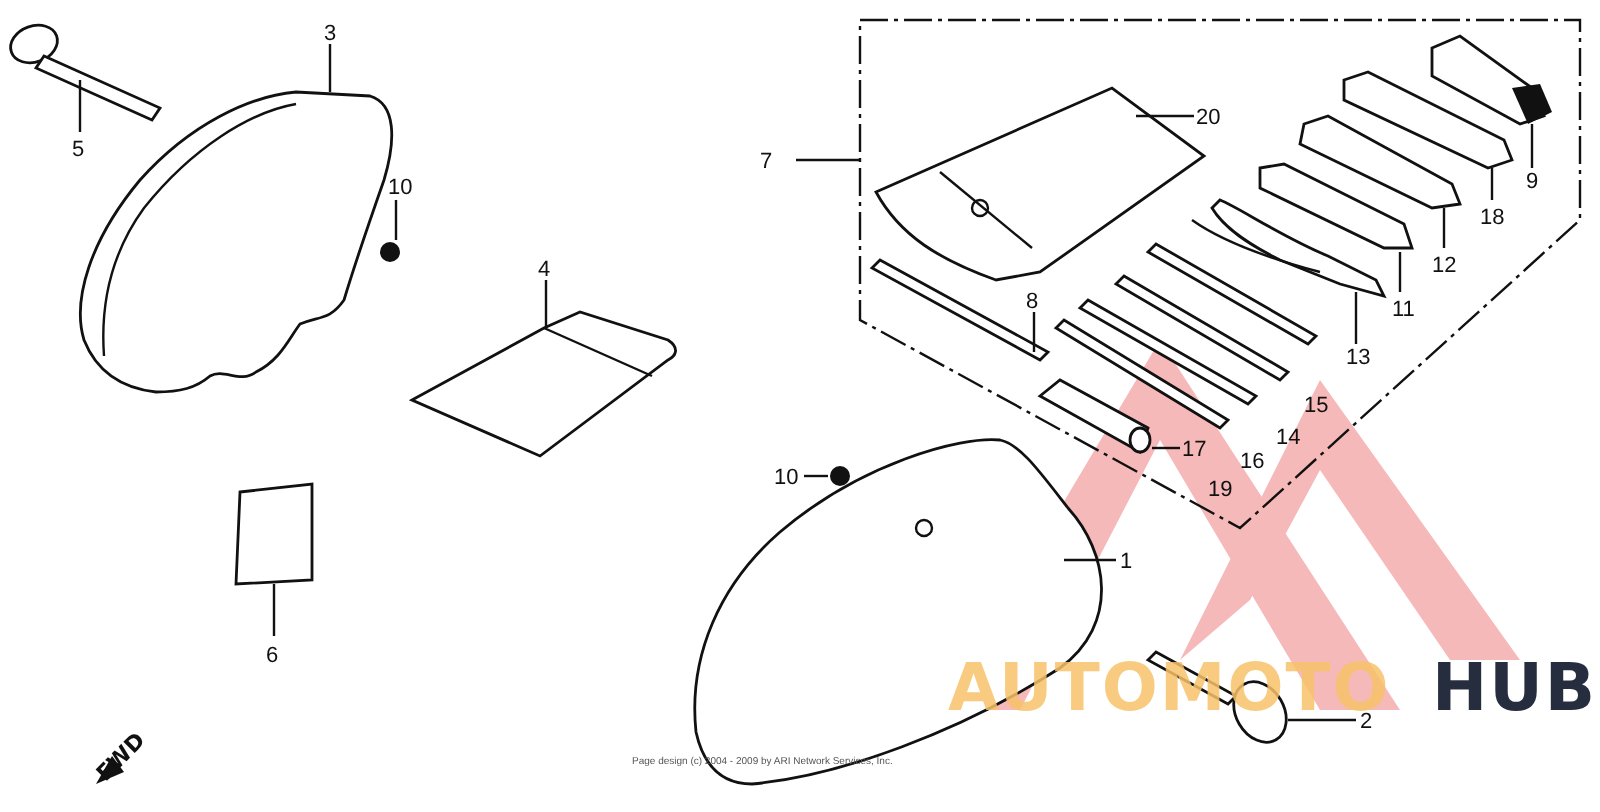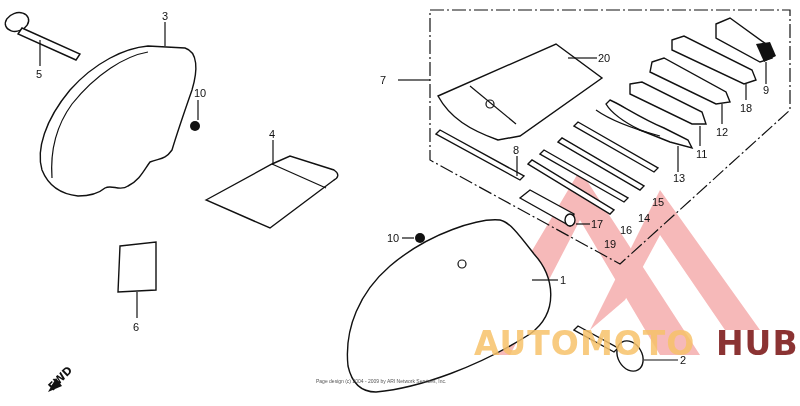--- a/index.html
+++ b/index.html
@@ -7,21 +7,21 @@
          font-family:"Liberation Sans", sans-serif; }
   svg { position:absolute; left:0; top:0; }
   .num { font-family:"Liberation Sans", sans-serif; font-size:11px; fill:#111; }
   .ln { stroke:#111; stroke-width:1.2; fill:none; }
   .part { stroke:#111; stroke-width:1.4; fill:#fff; }
   .copyright { position:absolute; left:316px; top:378px; font-size:5px; color:#555;
                font-family:"Liberation Sans", sans-serif; white-space:nowrap; }
   .wm { position:absolute; top:324px; font-family:"DejaVu Sans", sans-serif;
         font-weight:bold; font-size:33px; letter-spacing:1px; white-space:nowrap; }
   .wm1 { left:474px; color:#f7c26a; opacity:0.85; }
-  .wm2 { left:716px; color:#7f1d1d; opacity:0.9; }
+  .wm2 { left:716px; color:#0f172a; opacity:0.9; }
   .fwd { position:absolute; left:46px; top:372px; transform:rotate(-45deg);
          font-size:11px; font-weight:bold; color:#111; font-family:"DejaVu Sans", sans-serif; }
 </style>
 </head>
 <body>
 
 <svg width="800" height="406" viewBox="0 0 800 406">
 
   <g opacity="0.55">
     <polygon points="560,180 640,180 700,300 500,330" fill="none"></polygon>

